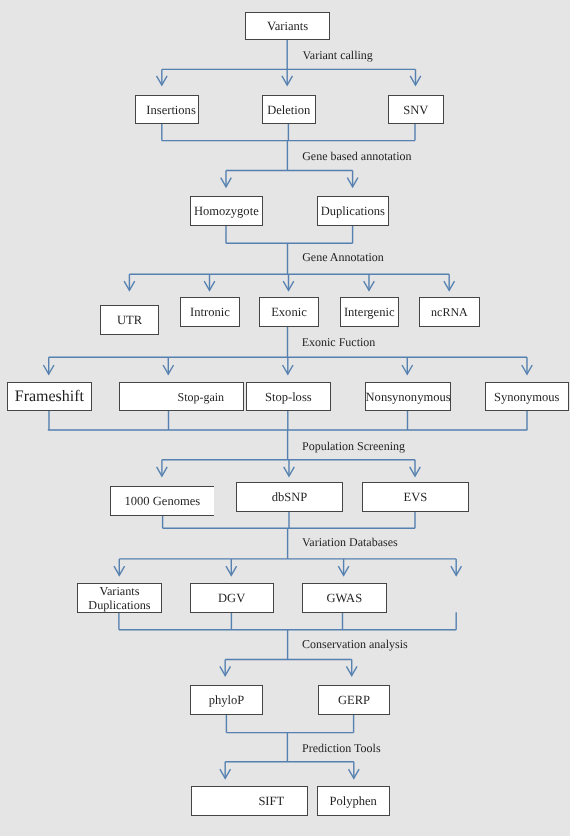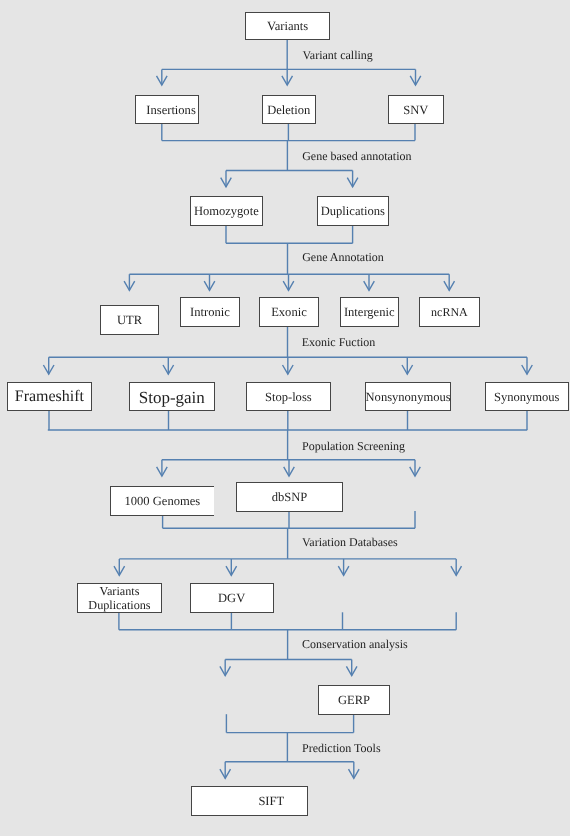--- a/index.html
+++ b/index.html
@@ -150,50 +150,62 @@
     </div>
   <div class="box" style="left:339.8px;top:297.0px;width:56.8px;height:27.7px;font-size:12.55px;">
       <span class="l">Intergenic</span>
     </div>
   <div class="box" style="left:419.2px;top:297.0px;width:58.5px;height:27.7px;font-size:12px;">
       <span class="l">ncRNA</span>
     </div>
   <div class="box" style="left:7.0px;top:382.4px;width:82.8px;height:26.4px;font-size:16px;justify-content:center;">
       <span class="l">Frameshift</span>
     </div>
-  <div class="box" style="left:129px;top:382.4px;width:83.6px;height:26.4px;font-size:17px;">
+  <div class="box" style="left:119px;top:382.4px;width:83.6px;height:26.4px;font-size:12px;padding-left:39px;">
       <span class="l">Stop-gain</span>
     </div>
   <div class="box" style="left:245.8px;top:382.4px;width:83.0px;height:26.4px;font-size:12.55px;">
       <span class="l">Stop-loss</span>
     </div>
   <div class="box" style="left:365.2px;top:382.4px;width:83.8px;height:26.4px;font-size:12.55px;">
       <span class="l">Nonsynonymous</span>
     </div>
   <div class="box" style="left:484.7px;top:382.4px;width:82.0px;height:26.4px;font-size:12.55px;">
       <span class="l">Synonymous</span>
     </div>
   <div class="box no-right" style="left:109.8px;top:486px;width:103.1px;height:28.0px;font-size:12.55px;">
       <span class="l">1000 Genomes</span>
     </div>
   <div class="box" style="left:235.9px;top:481.7px;width:105.1px;height:28.0px;font-size:12.55px;">
       <span class="l">dbSNP</span>
+    </div>
+  <div class="box" style="left:362.1px;top:481.7px;width:104.5px;height:28.0px;font-size:12.55px;">
+      <span class="l">EVS</span>
     </div>
   <div class="box two" style="left:77.4px;top:582.9px;width:82.2px;height:27.8px;font-size:12.2px;">
       <span class="l">Variants</span>
       <span class="l">Duplications</span>
     </div>
   <div class="box" style="left:189.7px;top:582.9px;width:81.9px;height:27.8px;font-size:12.55px;">
       <span class="l">DGV</span>
     </div>
+  <div class="box" style="left:301.8px;top:582.9px;width:83.1px;height:27.8px;font-size:12.55px;">
+      <span class="l">GWAS</span>
+    </div>
+  <div class="box" style="left:190.4px;top:684.7px;width:70.2px;height:28.0px;font-size:12.55px;">
+      <span class="l">phyloP</span>
+    </div>
   <div class="box" style="left:318.0px;top:684.7px;width:70.0px;height:28.0px;font-size:12.55px;">
       <span class="l">GERP</span>
     </div>
   <div class="box" style="left:190.8px;top:786.4px;width:71.0px;height:27.5px;font-size:12.55px;padding-left:44px;">
       <span class="l">SIFT</span>
+    </div>
+  <div class="box" style="left:316.7px;top:786.4px;width:70.9px;height:27.5px;font-size:12.55px;">
+      <span class="l">Polyphen</span>
     </div>
 
   <div class="elabel" style="left:302.5px;top:48.9px;">Variant calling</div>
   <div class="elabel" style="left:302.2px;top:149.5px;">Gene based annotation</div>
   <div class="elabel" style="left:302.2px;top:251.3px;">Gene Annotation</div>
   <div class="elabel" style="left:301.7px;top:336.0px;font-family:Liberation Serif, serif;">Exonic Fuction</div>
   <div class="elabel" style="left:302.0px;top:439.9px;">Population Screening</div>
   <div class="elabel" style="left:302.0px;top:536.0px;">Variation Databases</div>
   <div class="elabel" style="left:302.0px;top:637.9px;">Conservation analysis</div>
   <div class="elabel" style="left:302.0px;top:741.8px;">Prediction Tools</div>

